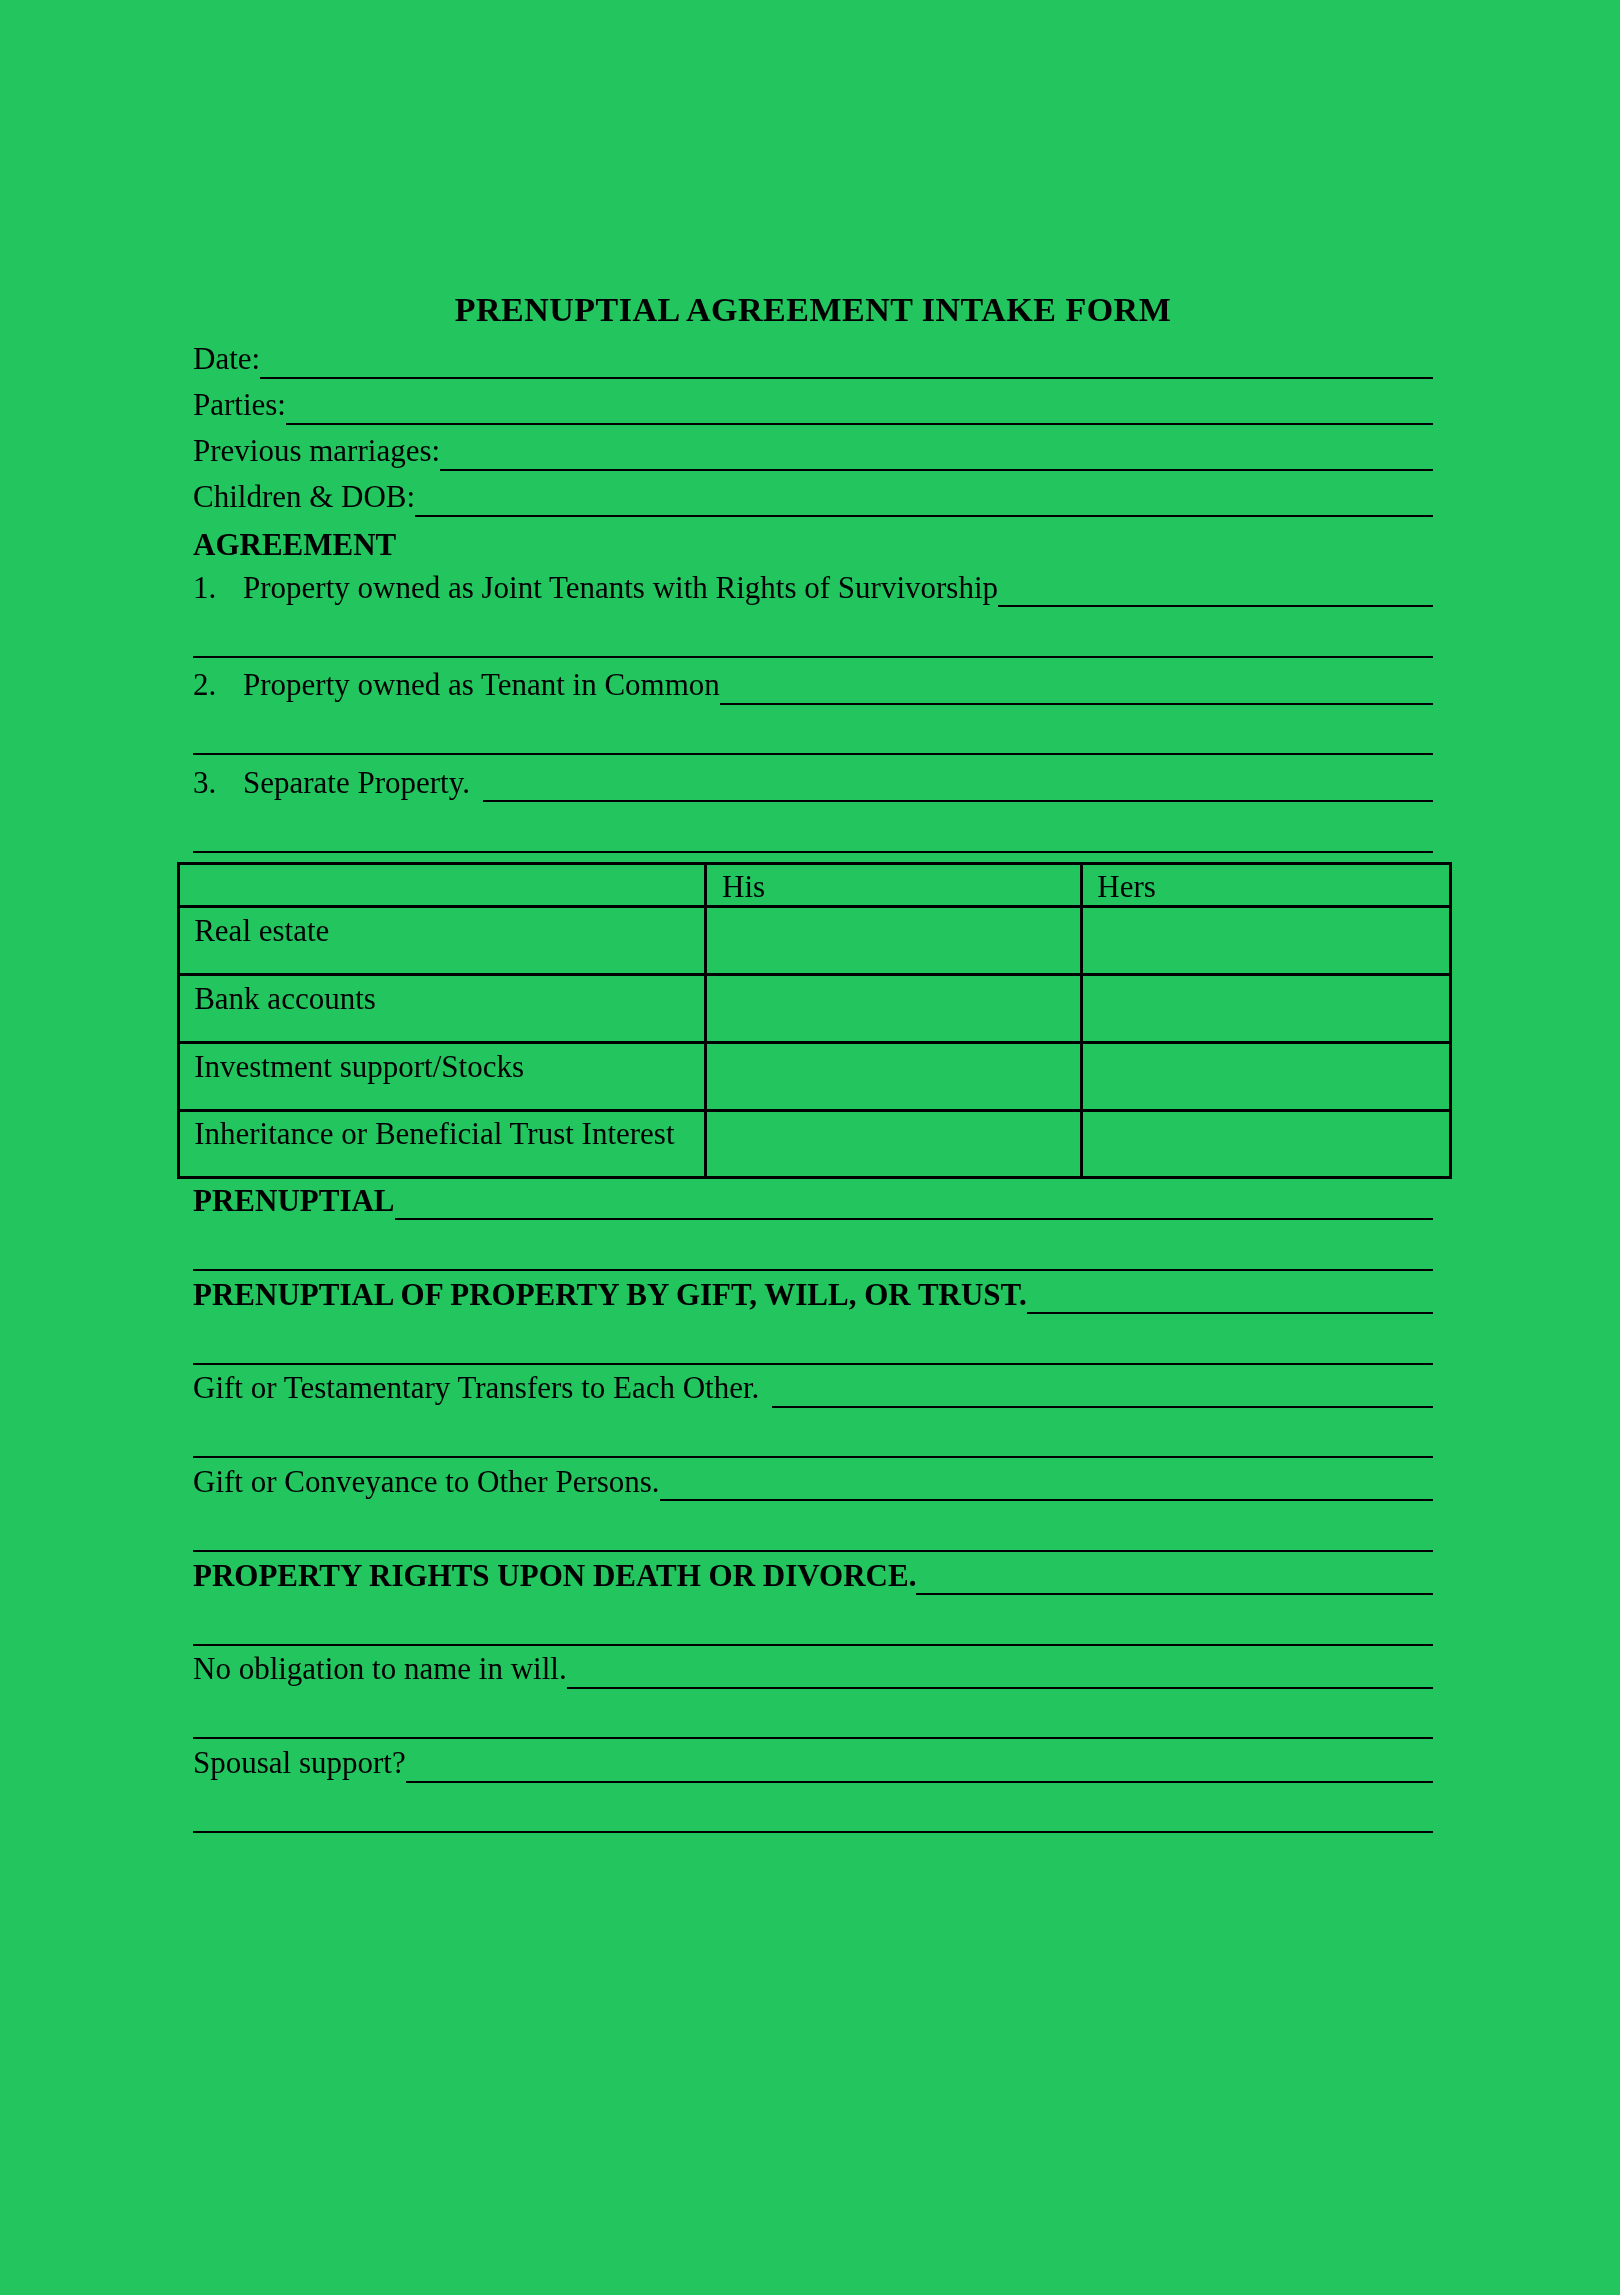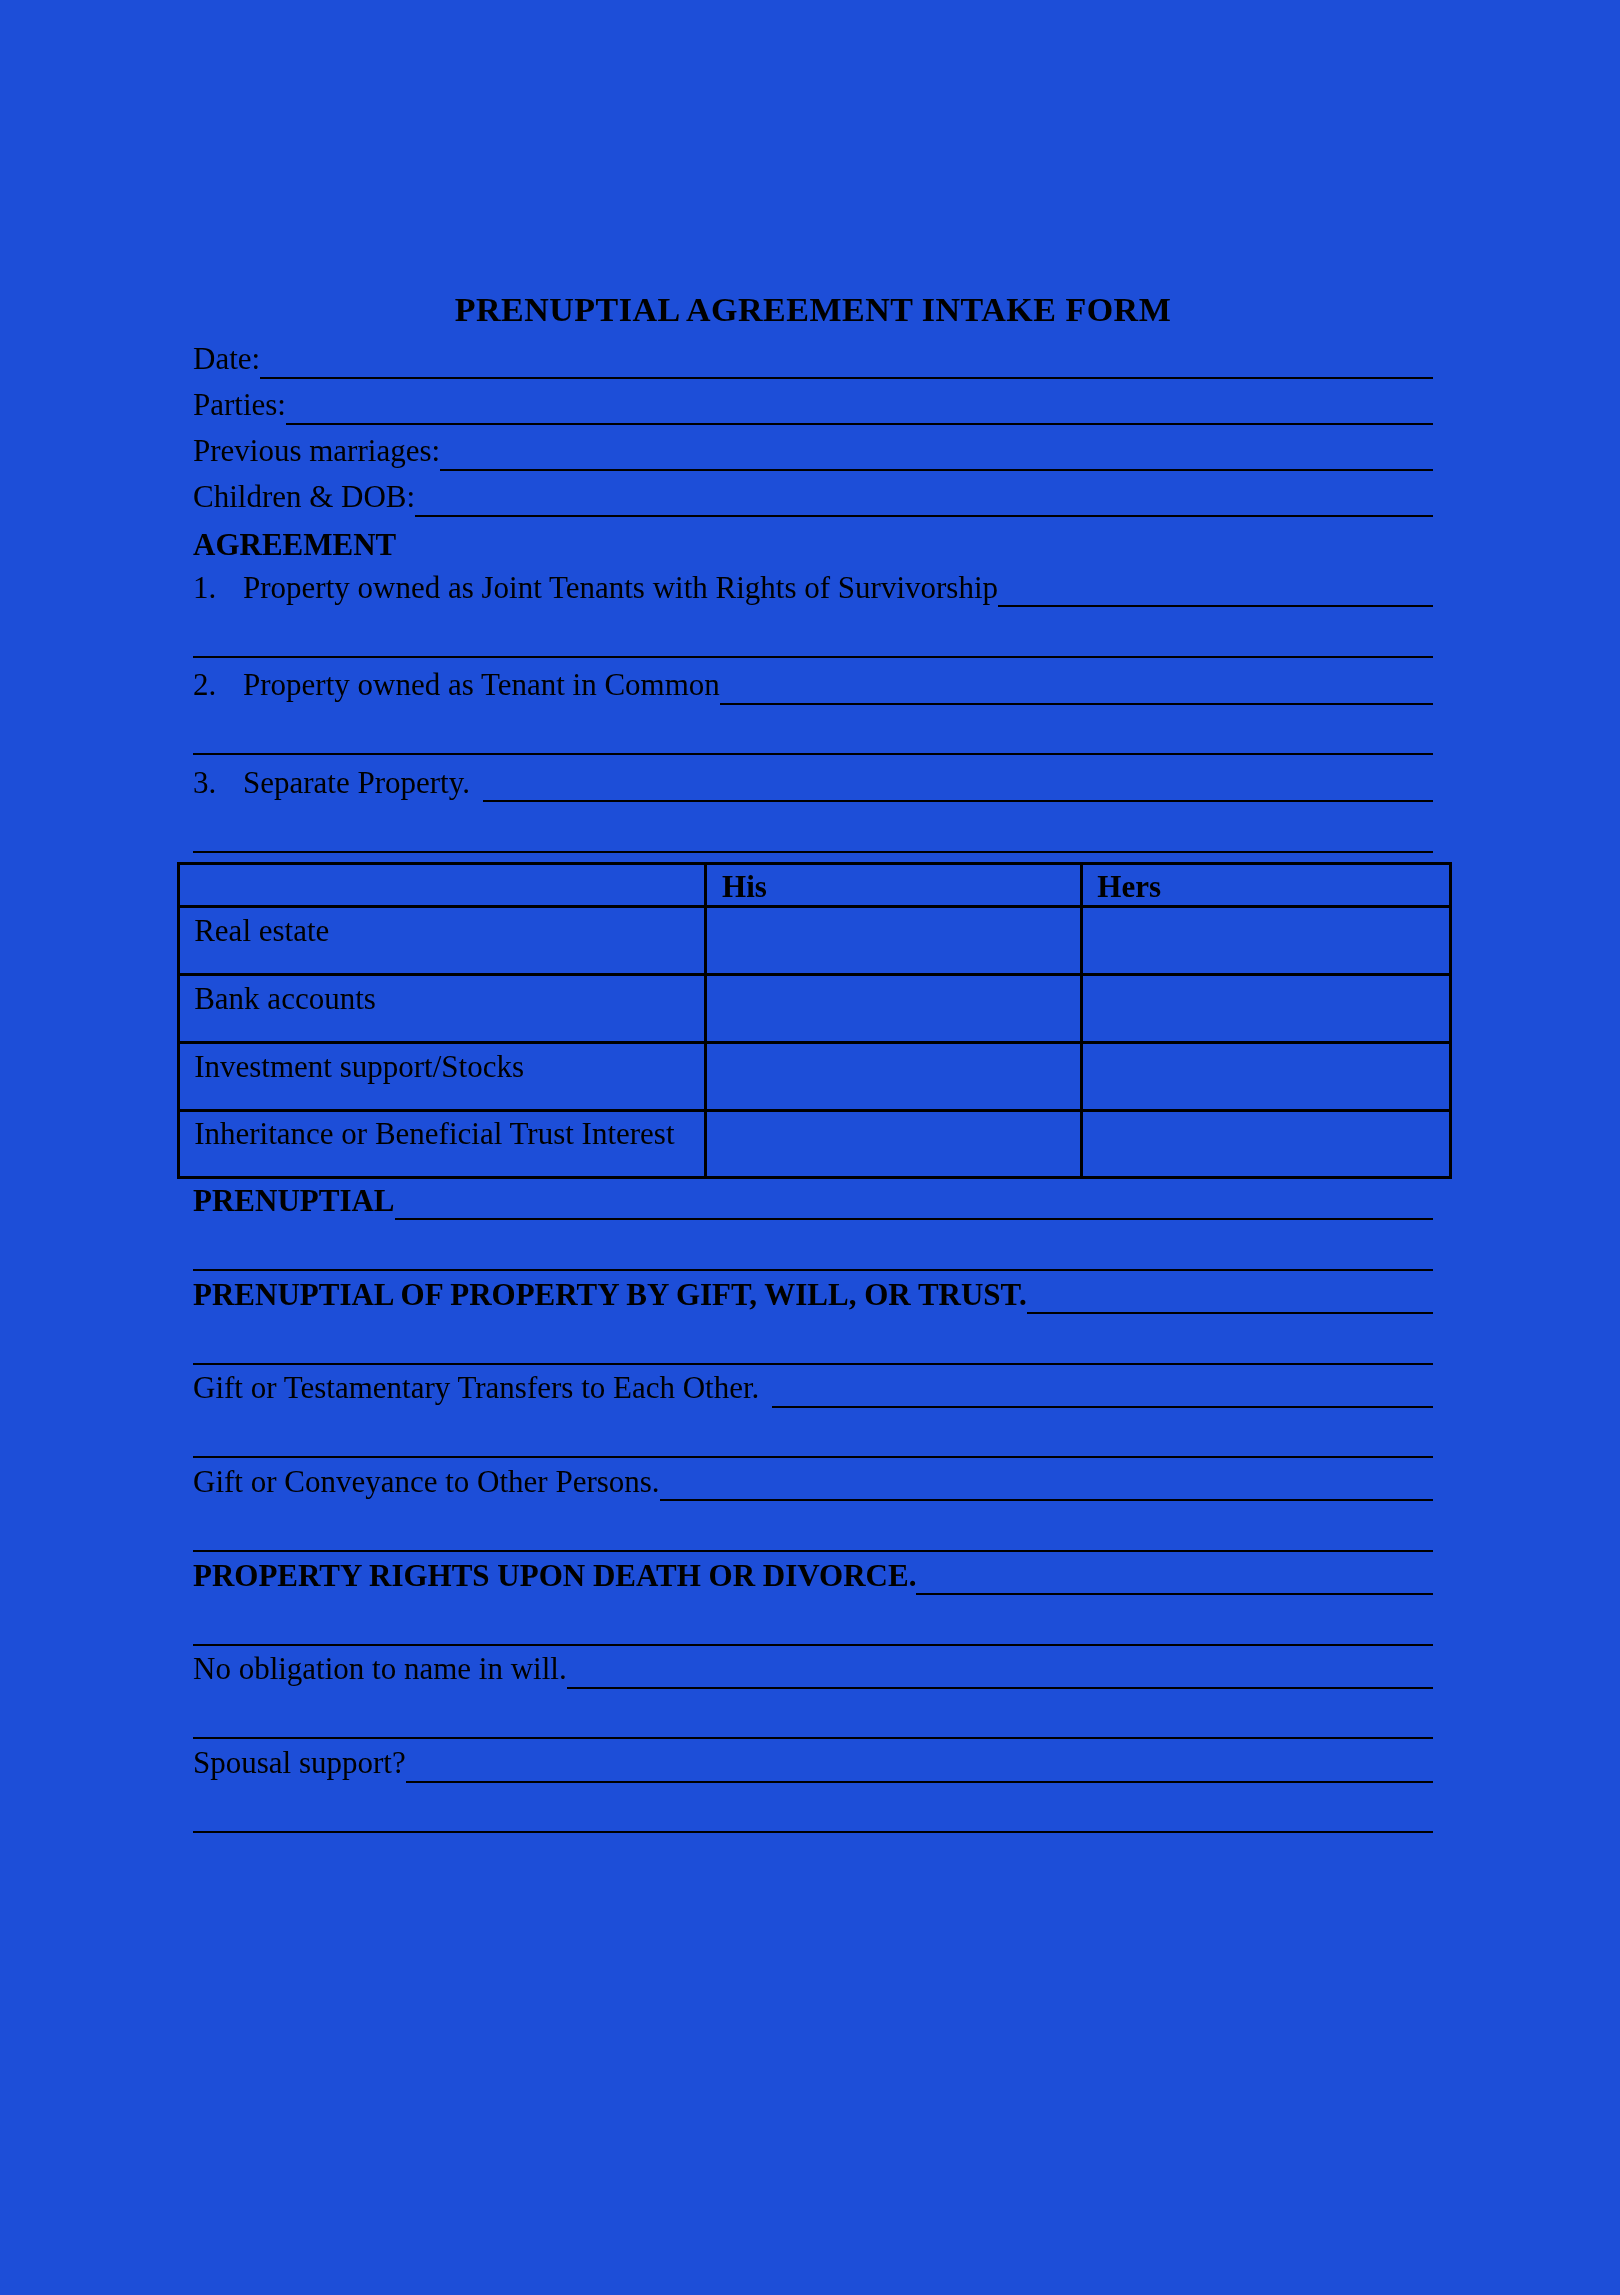--- a/index.html
+++ b/index.html
@@ -1,20 +1,20 @@
 <!DOCTYPE html>
 <html style="font-size:14.7px"><head>
 <meta charset="utf-8">
 <style>
   html, body { margin: 0; padding: 0; background: #ffffff; }
   .page {
     position: relative;
     width: 1621px;
     height: 2296px;
-    background: #1d4ed8;
+    background: #22c55e;
     color: #000000;
     font-family: "Liberation Serif", serif;
     font-size: 31px;
     box-sizing: border-box;
     padding: 290px 188px 0 193px;
     overflow: hidden;
   }
   .title {
     margin: 0;
     height: 48px;
@@ -51,21 +51,21 @@
   table.assets td {
     border: 3.7px solid #000000;
     vertical-align: top;
     padding: 3.7px 5.5px 0 14.7px;
     line-height: 37px;
     overflow: hidden;
   }
   table.assets col.c1 { width: 41.5%; }
   table.assets col.c2 { width: 29.5%; }
   table.assets col.c3 { width: 29%; }
-  table.assets tr.hrow td { height: 35px; font-weight: bold; }
+  table.assets tr.hrow td { height: 35px; }
   table.assets tr.drow td { height: 61px; margin-left: 32px; }
 </style>
 </head>
 <body>
 
 <div class="page">
 
   <h1 class="title">PRENUPTIAL AGREEMENT INTAKE FORM</h1>
 
   <div class="frow">

